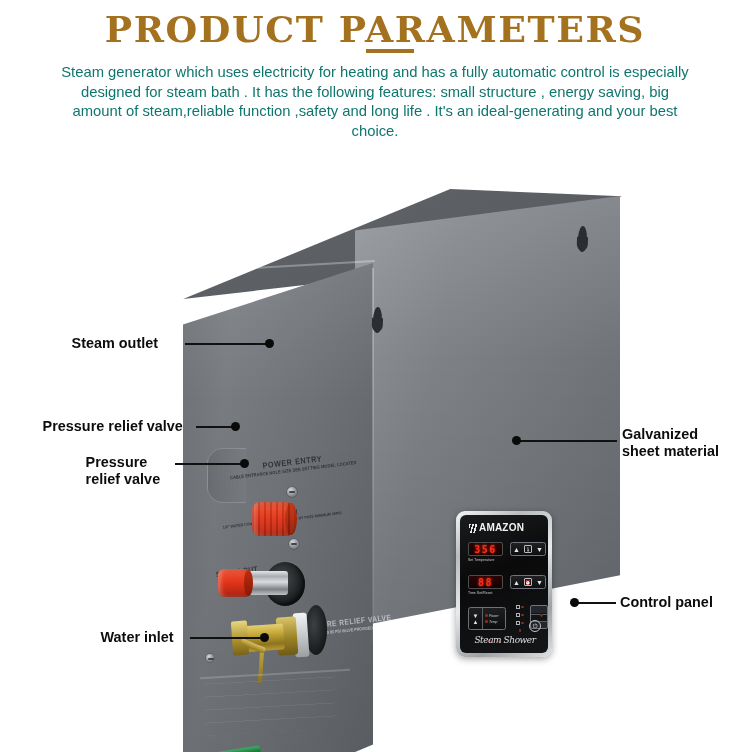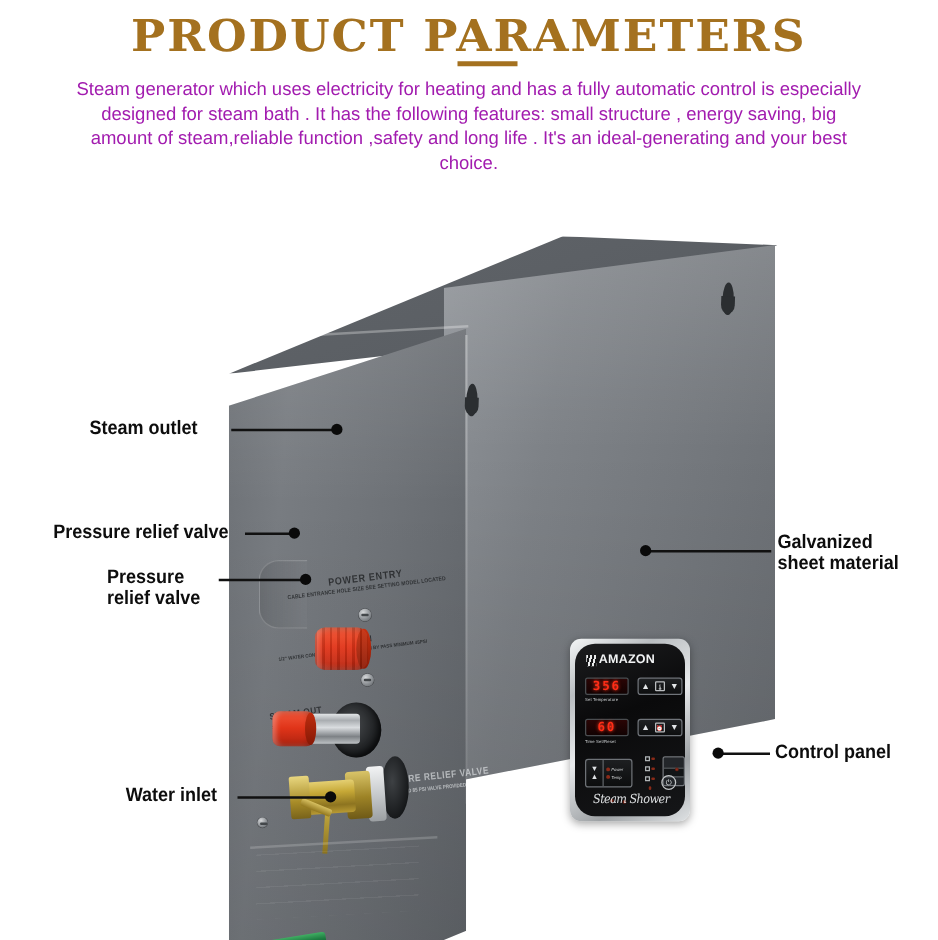--- a/index.html
+++ b/index.html
@@ -28,21 +28,21 @@
   .title-underline {
     position:absolute; left:366px; top:49px;
     width:48px; height:4px; background:#a4711f;
   }
 
   .desc {
     position:absolute; left:55px; top:63px; width:640px;
     text-align:center;
     font-size:14.8px;
     line-height:19.5px;
-    color:#a21caf;
+    color:#0f766e;
     font-family:"Liberation Sans", sans-serif;
   }
 
   
   .stage { position:absolute; left:0; top:175px; width:750px; height:520px; }
 
   
   .body-side {
     position:absolute;
     left:355px; top:21px;
@@ -265,21 +265,21 @@
   .ctrl {
     position:absolute; left:456px; top:336px;
     width:96px; height:146px;
     border-radius:9px;
     background:linear-gradient(145deg,#f4f6f7 0%,#b9bdc0 22%,#e8eaec 48%,#9da1a4 76%,#dfe2e4 100%);
     padding:4px;
     box-shadow:0 2px 7px rgba(0,0,0,.35);
   }
   .ctrl-face {
     width:100%; height:100%;
-    border-radius:16px;
+    border-radius:6px;
     background:linear-gradient(160deg,#1b1c1e 0%,#0a0a0b 40%,#151618 100%);
     position:relative;
     overflow:hidden;
   }
   .brand {
     position:absolute; left:9px; top:8px;
     display:flex; align-items:center; gap:2px;
   }
   .brand-bars {
     width:8px; height:9px;
@@ -497,21 +497,21 @@
       </div>
 
       <div class="led led-temp">356</div>
       <div class="led-cap cap-temp">Set Temperature</div>
       <div class="btnrow br-temp">
         <span>▲</span>
         <span class="mid">🌡</span>
         <span>▼</span>
       </div>
 
-      <div class="led led-time">60</div>
+      <div class="led led-time">88</div>
       <div class="led-cap cap-time">Time Set/Reset</div>
       <div class="btnrow br-time">
         <span>▲</span>
         <span class="mid">⏰</span>
         <span>▼</span>
       </div>
 
       <div class="blk-left">
         <span class="icn">▼<br>▲</span>
         <span class="lbls">

